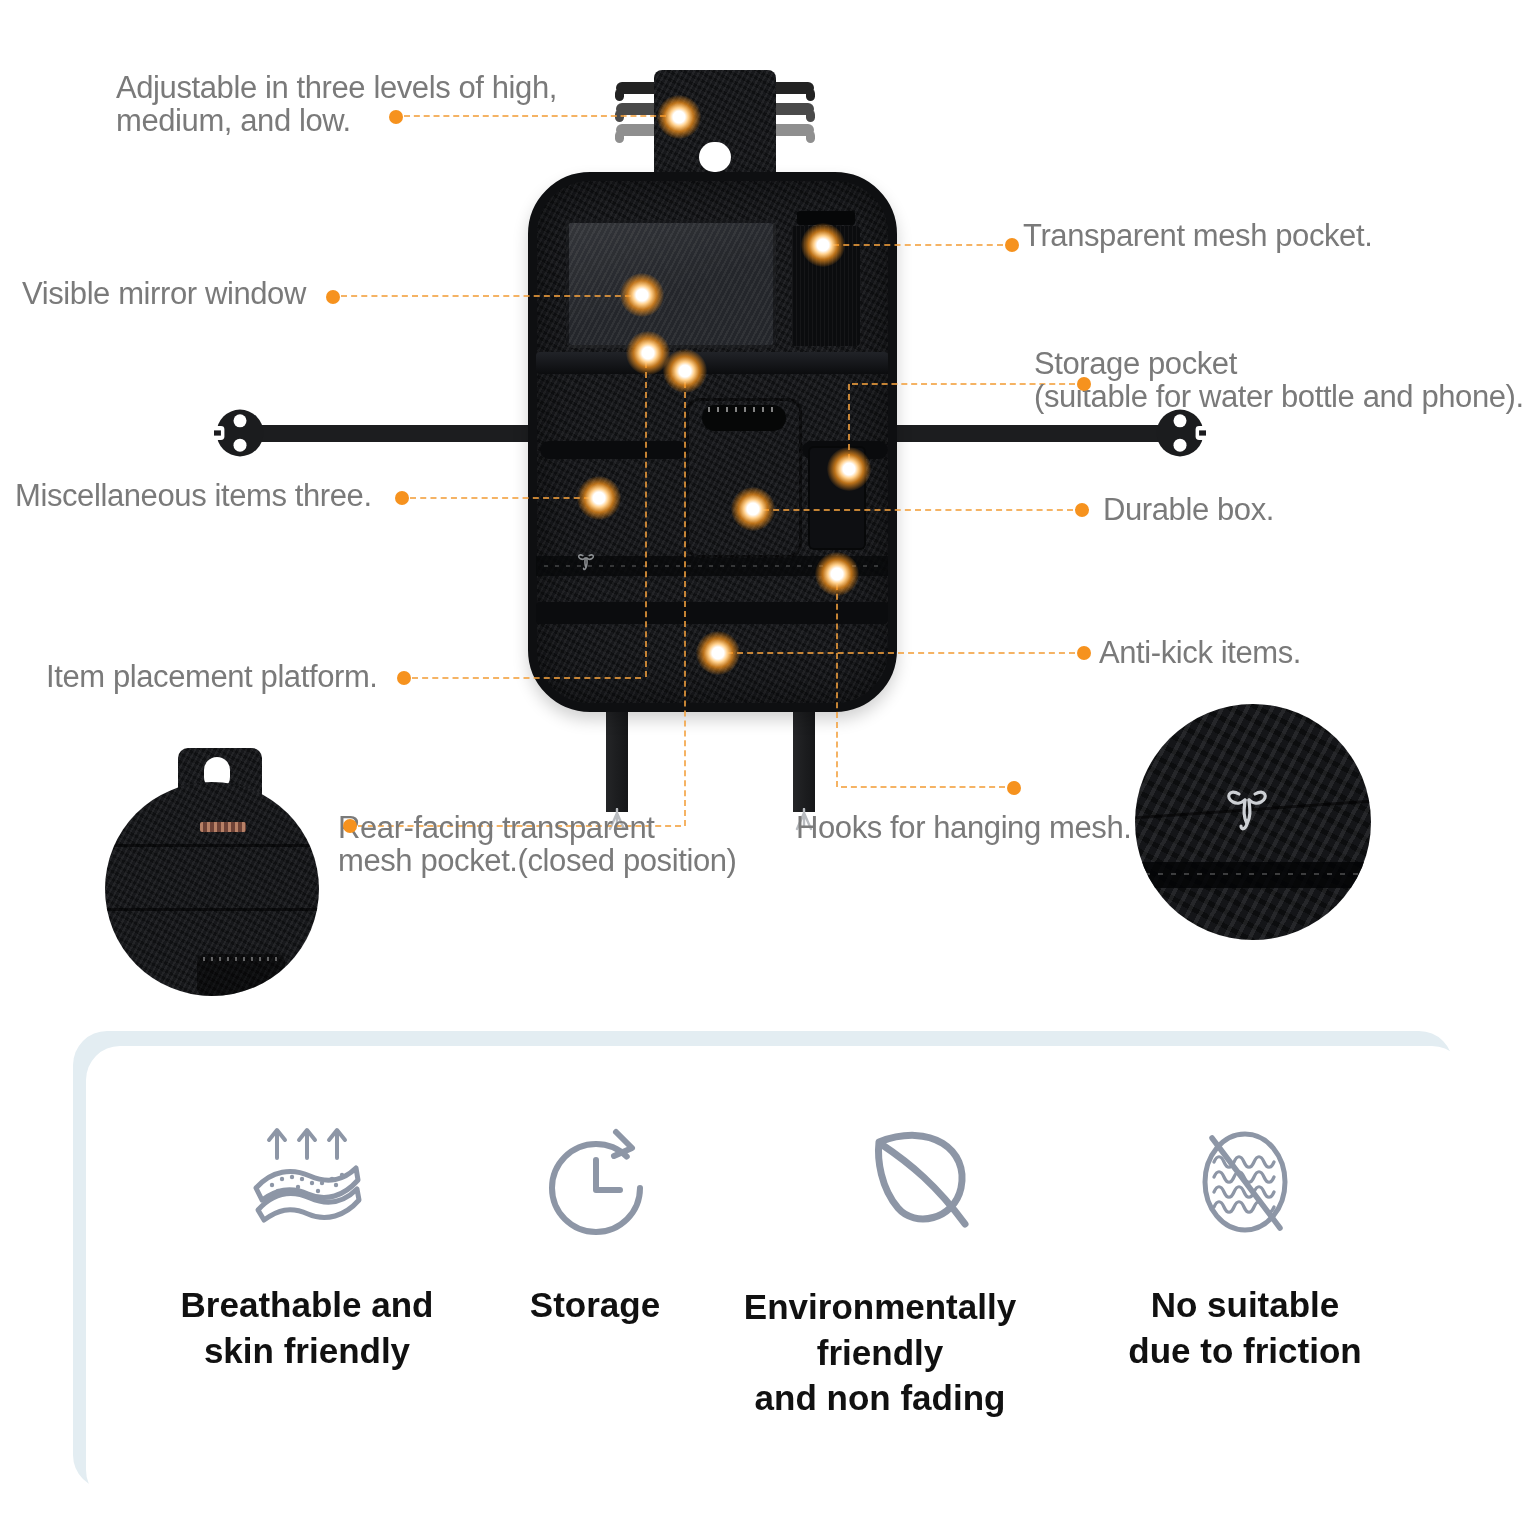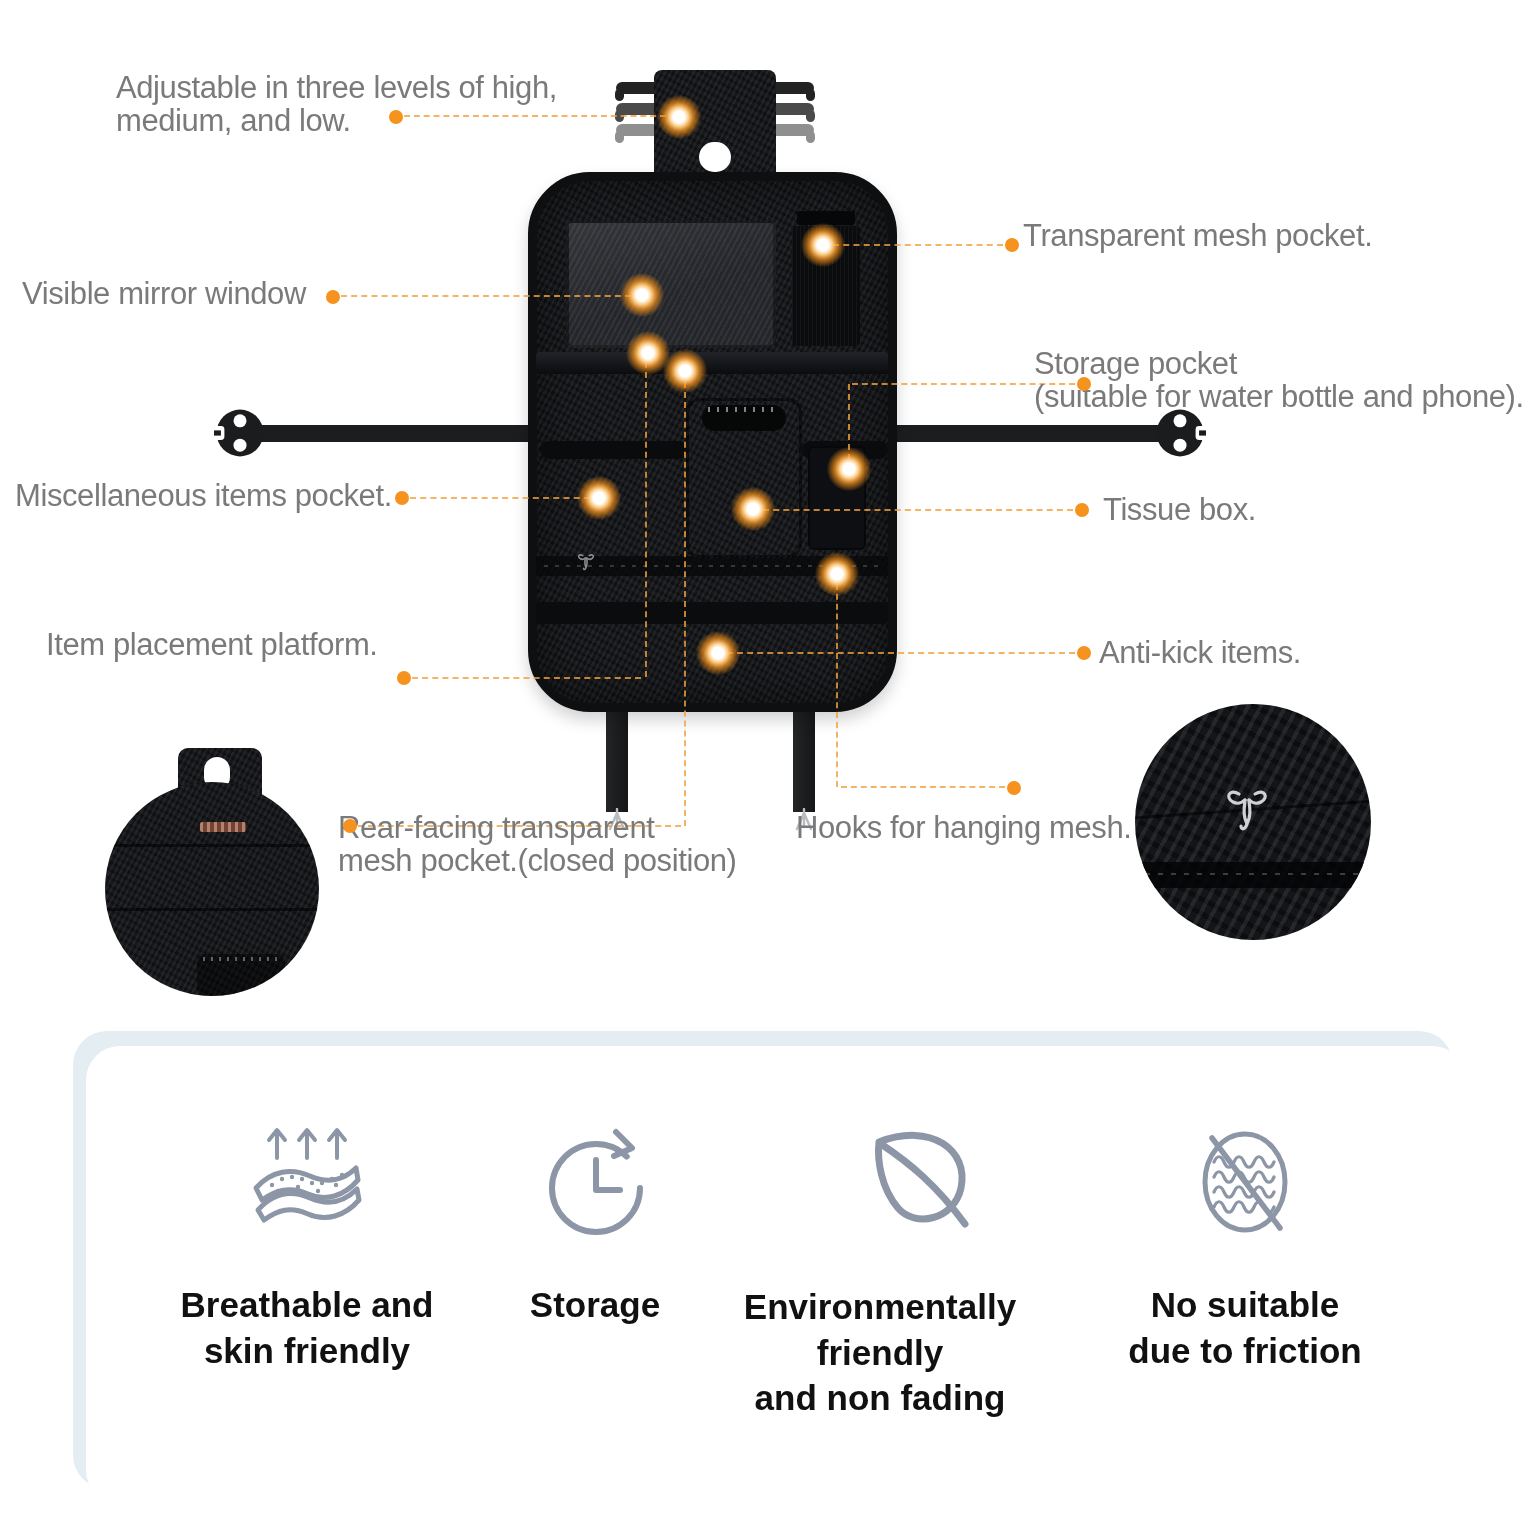--- a/index.html
+++ b/index.html
@@ -251,23 +251,23 @@
     </g>
   </svg>
 </div>
 
 <div class="callout" style="left:116px;top:72px">Adjustable in three levels of high,
 medium, and low.</div>
 <div class="callout" style="left:22px;top:278px">Visible mirror window</div>
 <div class="callout" style="left:1023px;top:220px">Transparent mesh pocket.</div>
 <div class="callout" style="left:1034px;top:348px">Storage pocket
 (suitable for water bottle and phone).</div>
-<div class="callout" style="left:15px;top:480px">Miscellaneous items pocket.</div>
-<div class="callout" style="left:1103px;top:494px">Tissue box.</div>
-<div class="callout" style="left:46px;top:629px">Item placement platform.</div>
+<div class="callout" style="left:15px;top:480px">Miscellaneous items three.</div>
+<div class="callout" style="left:1103px;top:494px">Durable box.</div>
+<div class="callout" style="left:46px;top:661px">Item placement platform.</div>
 <div class="callout" style="left:1099px;top:637px">Anti-kick items.</div>
 <div class="callout" style="left:338px;top:812px">Rear-facing transparent
 mesh pocket.(closed position)</div>
 <div class="callout" style="left:796px;top:812px">Hooks for hanging mesh.</div>
 
 <div class="dash-h" style="left:404px;top:115px;width:262px"></div>
 <div class="dash-h" style="left:341px;top:295px;width:290px"></div>
 <div class="dash-h" style="left:833px;top:244px;width:170px"></div>
 <div class="dash-v" style="left:848px;top:384px;height:76px"></div>
 <div class="dash-h" style="left:852px;top:383px;width:223px"></div>

